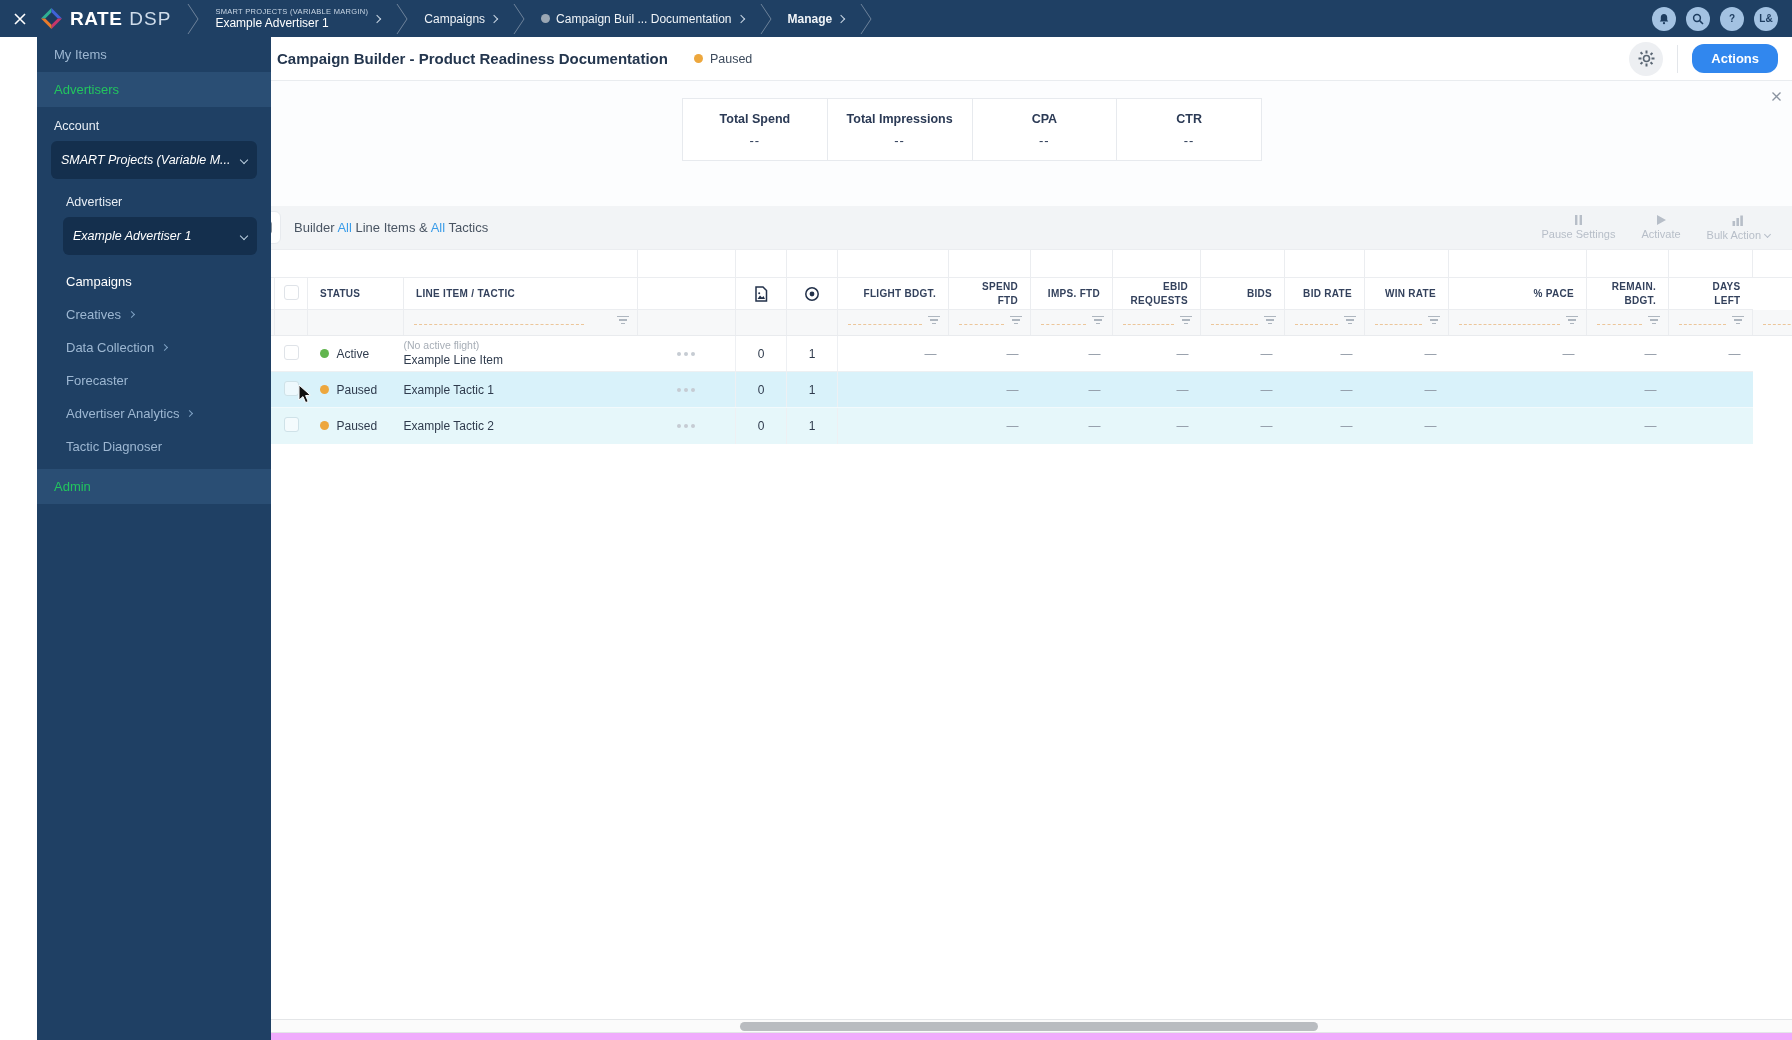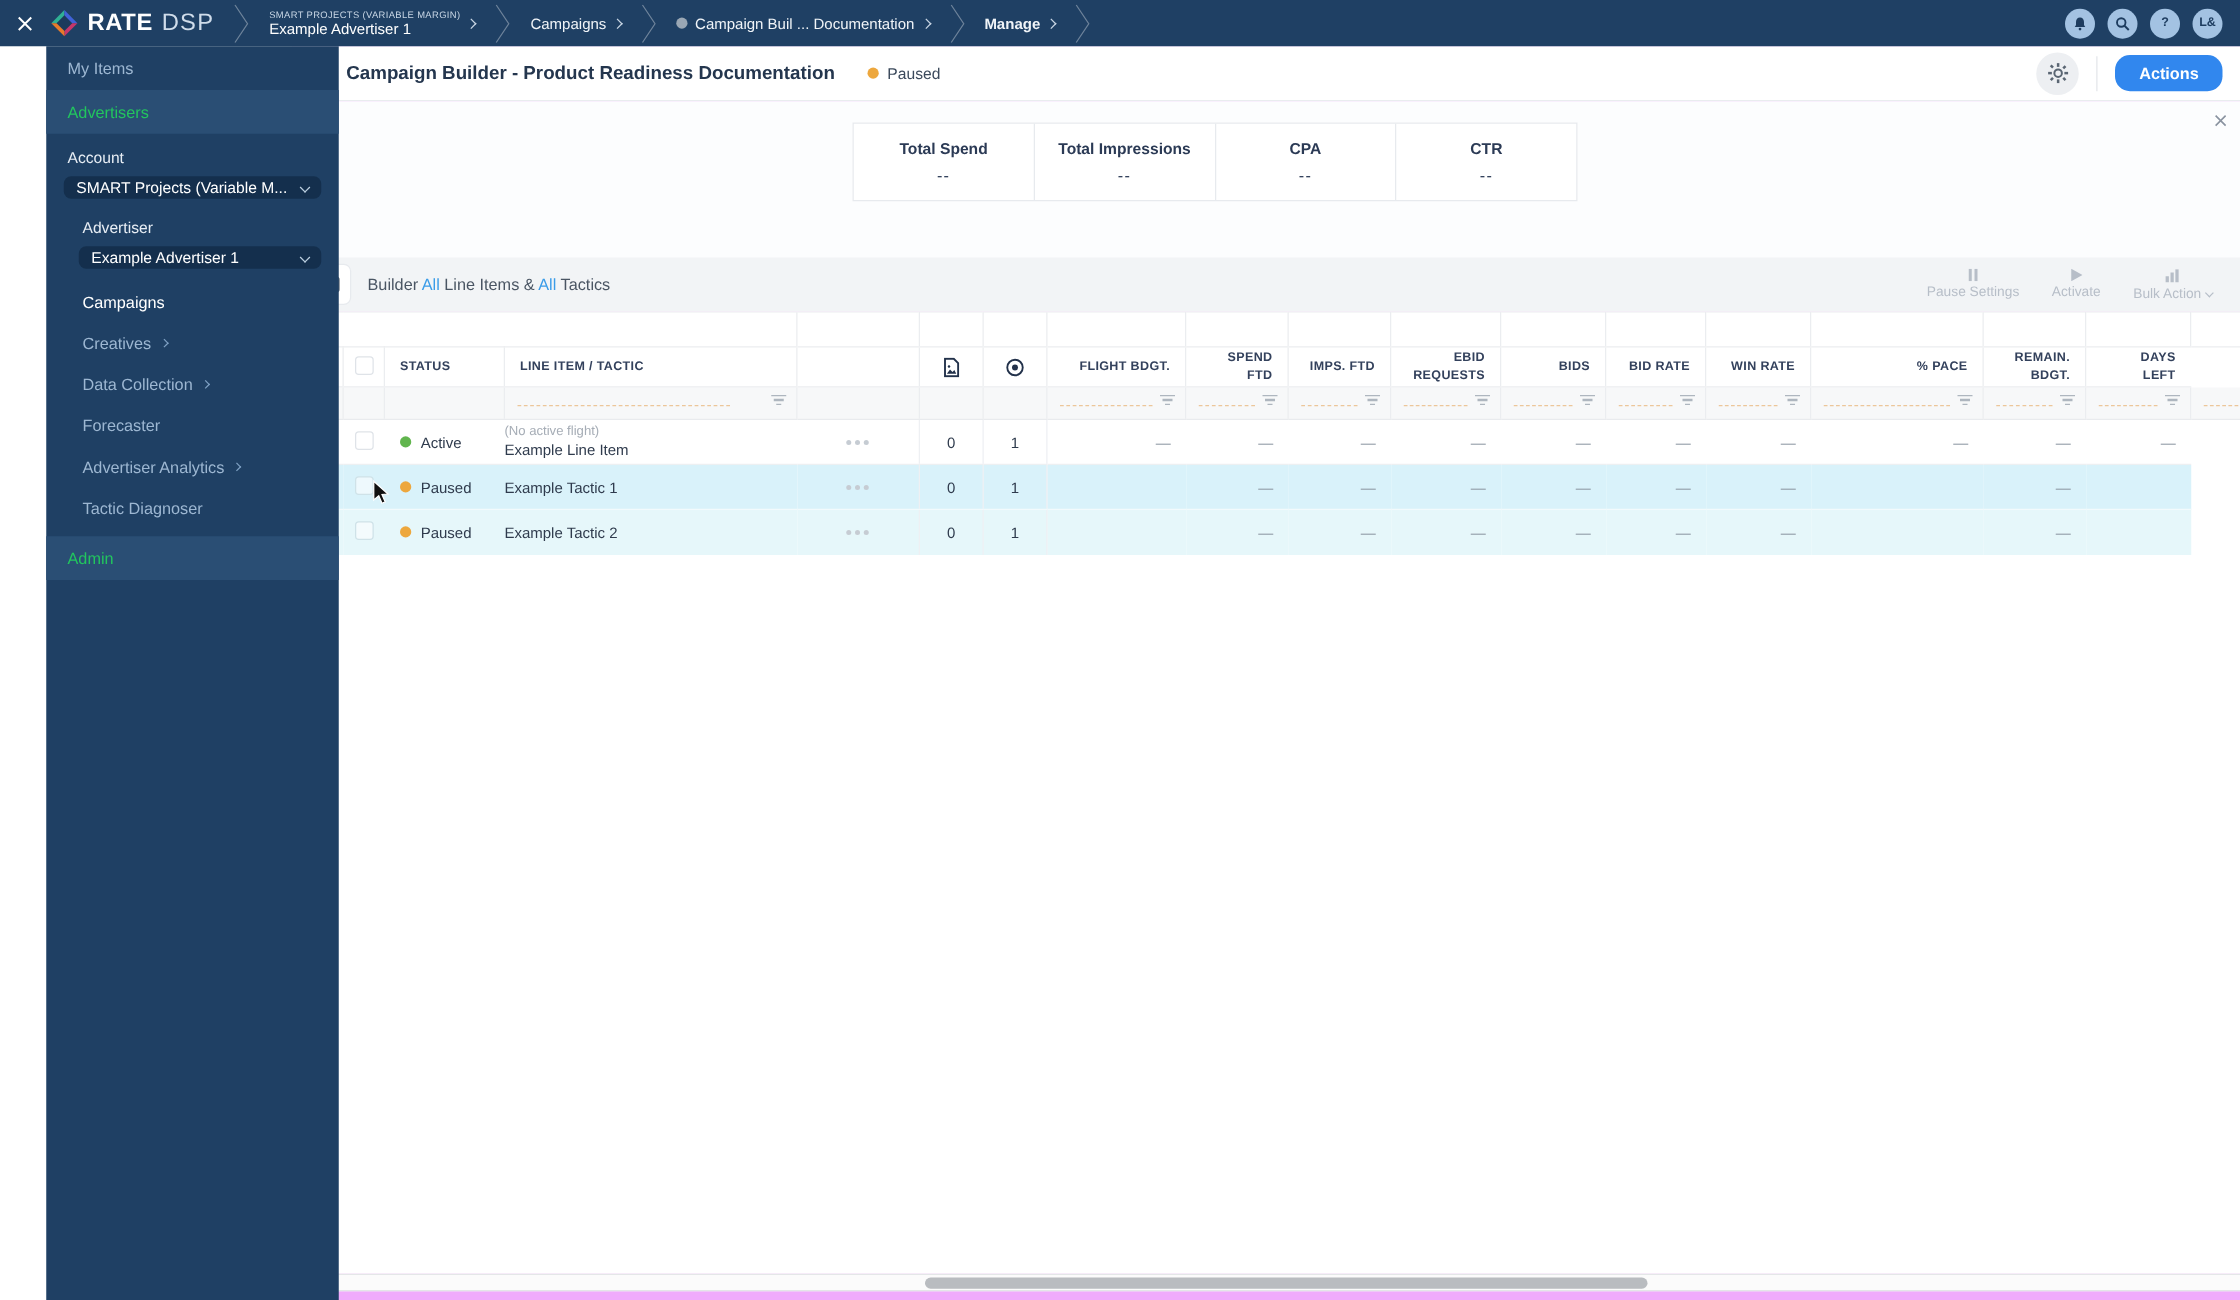--- a/index.html
+++ b/index.html
@@ -29,23 +29,23 @@
   .tb-circle { width:24px; height:24px; border-radius:50%; background:#a3c2e2; color:#1d3c5f;
     display:flex; align-items:center; justify-content:center; font-size:10px; font-weight:700; cursor:pointer; }
 
   
   .sidebar { position:absolute; left:0; top:37px; width:234px; height:1003px;
     background:var(--top-bar-bg); color:#9db7d2; font-size:13px; z-index:4;margin-left:37px; }
   .sb-item { padding:10px 17px; cursor:pointer; }
   .sb-row-hl { background:var(--panel-row-bg); color:#22c55e; }
   .sb-label { padding:12px 17px 6px; color:#e8eef5; font-size:12.5px; }
   .sb-label.indent { padding-left:29px; }
-  .sb-dd { margin:2px 14px 4px; background:var(--dropdown-bg); border-radius:6px; height:18px;
+  .sb-dd { margin:2px 14px 4px; background:var(--dropdown-bg); border-radius:6px; height:38px;
     display:flex; align-items:center; justify-content:space-between; padding:0 10px;
-    color:#fff; font-size:12.5px; cursor:pointer; white-space:nowrap; overflow:hidden; }
+    color:#fff; font-size:12.5px; cursor:pointer; white-space:nowrap; overflow:hidden;font-style:italic; }
   .sb-dd.indent { margin-left:26px; }
   .sb-dd .chev { border-color:#bccfe0; margin-left:6px; flex:none; }
   .sb-nav { padding:6px 0; }
   .sb-nav .sb-item { padding:9px 17px 9px 29px; display:flex; align-items:center; gap:8px; }
   .sb-nav .sb-item.active { color:#fff; }
   .sb-nav .chev { border-color:#7fa1c4; width:5px; height:5px; }
 
   
   .main { position:absolute; left:234px; top:37px; width:1558px; height:1003px; background:#f0abfc; }
 

